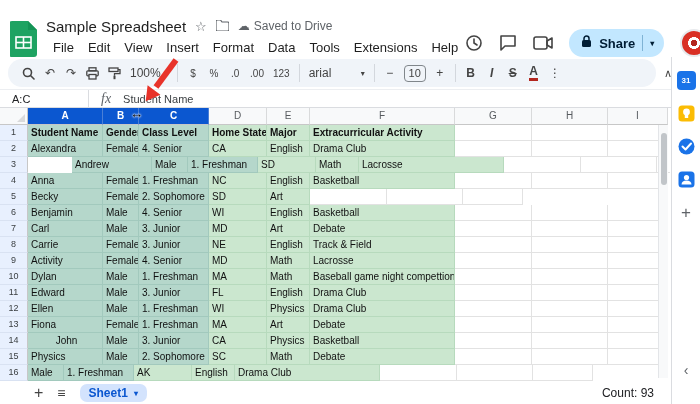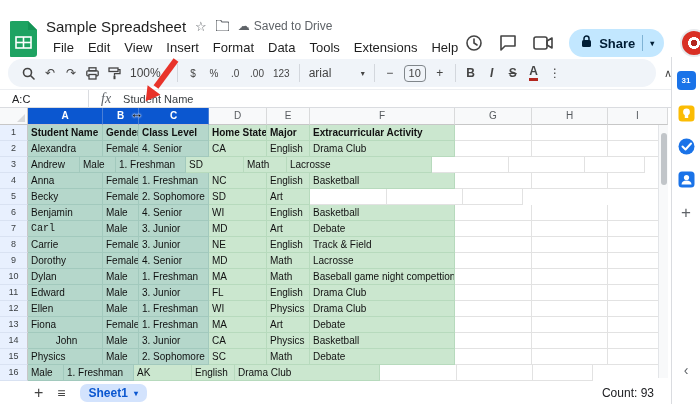--- a/index.html
+++ b/index.html
@@ -248,21 +248,21 @@
           <div class="cell c-sel" style="width: 70px;">4. Senior</div>
           <div class="cell c-green" style="width: 58px;">CA</div>
           <div class="cell c-green" style="width: 43px;">English</div>
           <div class="cell c-green" style="width: 145px;">Drama Club</div>
           <div class="cell c-plain" style="width: 77px;"></div>
           <div class="cell c-plain" style="width: 76px;"></div>
           <div class="cell c-plain" style="width: 60px;"></div>
         </div>
         <div class="grid-row">
           <div class="gutter">3</div>
-          <div class="cell c-sel" style="width: 52px;">Andrew</div>
+          <div class="cell c-sel" style="width: 80px; margin-left: 44px;">Andrew</div>
           <div class="cell c-sel" style="width: 36px;">Male</div>
           <div class="cell c-sel" style="width: 70px;">1. Freshman</div>
           <div class="cell c-green" style="width: 58px;">SD</div>
           <div class="cell c-green" style="width: 43px;">Math</div>
           <div class="cell c-green" style="width: 145px;">Lacrosse</div>
           <div class="cell c-plain" style="width: 77px;"></div>
           <div class="cell c-plain" style="width: 76px;"></div>
           <div class="cell c-plain" style="width: 60px;"></div>
         </div>
         <div class="grid-row">
@@ -295,21 +295,21 @@
           <div class="cell c-sel" style="width: 70px;">4. Senior</div>
           <div class="cell c-green" style="width: 58px;">WI</div>
           <div class="cell c-green" style="width: 43px;">English</div>
           <div class="cell c-green" style="width: 145px;">Basketball</div>
           <div class="cell c-plain" style="width: 77px;"></div>
           <div class="cell c-plain" style="width: 76px;"></div>
           <div class="cell c-plain" style="width: 60px;"></div>
         </div>
         <div class="grid-row">
           <div class="gutter">7</div>
-          <div class="cell c-sel" style="width: 75px; font-family: Liberation Mono, monospace;">Carl</div>
+          <div class="cell c-sel" style="width: 75px;">Carl</div>
           <div class="cell c-sel" style="width: 36px;">Male</div>
           <div class="cell c-sel" style="width: 70px;">3. Junior</div>
           <div class="cell c-green" style="width: 58px;">MD</div>
           <div class="cell c-green" style="width: 43px;">Art</div>
           <div class="cell c-green" style="width: 145px;">Debate</div>
           <div class="cell c-plain" style="width: 77px;"></div>
           <div class="cell c-plain" style="width: 76px;"></div>
           <div class="cell c-plain" style="width: 60px;"></div>
         </div>
         <div class="grid-row">
@@ -319,21 +319,21 @@
           <div class="cell c-sel" style="width: 70px;">3. Junior</div>
           <div class="cell c-green" style="width: 58px;">NE</div>
           <div class="cell c-green" style="width: 43px;">English</div>
           <div class="cell c-green" style="width: 145px;">Track &amp; Field</div>
           <div class="cell c-plain" style="width: 77px;"></div>
           <div class="cell c-plain" style="width: 76px;"></div>
           <div class="cell c-plain" style="width: 60px;"></div>
         </div>
         <div class="grid-row">
           <div class="gutter">9</div>
-          <div class="cell c-sel" style="width: 75px;">Dorothy</div>
+          <div class="cell c-sel" style="width: 75px;">Activity</div>
           <div class="cell c-sel" style="width: 36px;">Female</div>
           <div class="cell c-sel" style="width: 70px;">4. Senior</div>
           <div class="cell c-green" style="width: 58px;">MD</div>
           <div class="cell c-green" style="width: 43px;">Math</div>
           <div class="cell c-green" style="width: 145px;">Lacrosse</div>
           <div class="cell c-plain" style="width: 77px;"></div>
           <div class="cell c-plain" style="width: 76px;"></div>
           <div class="cell c-plain" style="width: 60px;"></div>
         </div>
         <div class="grid-row">

